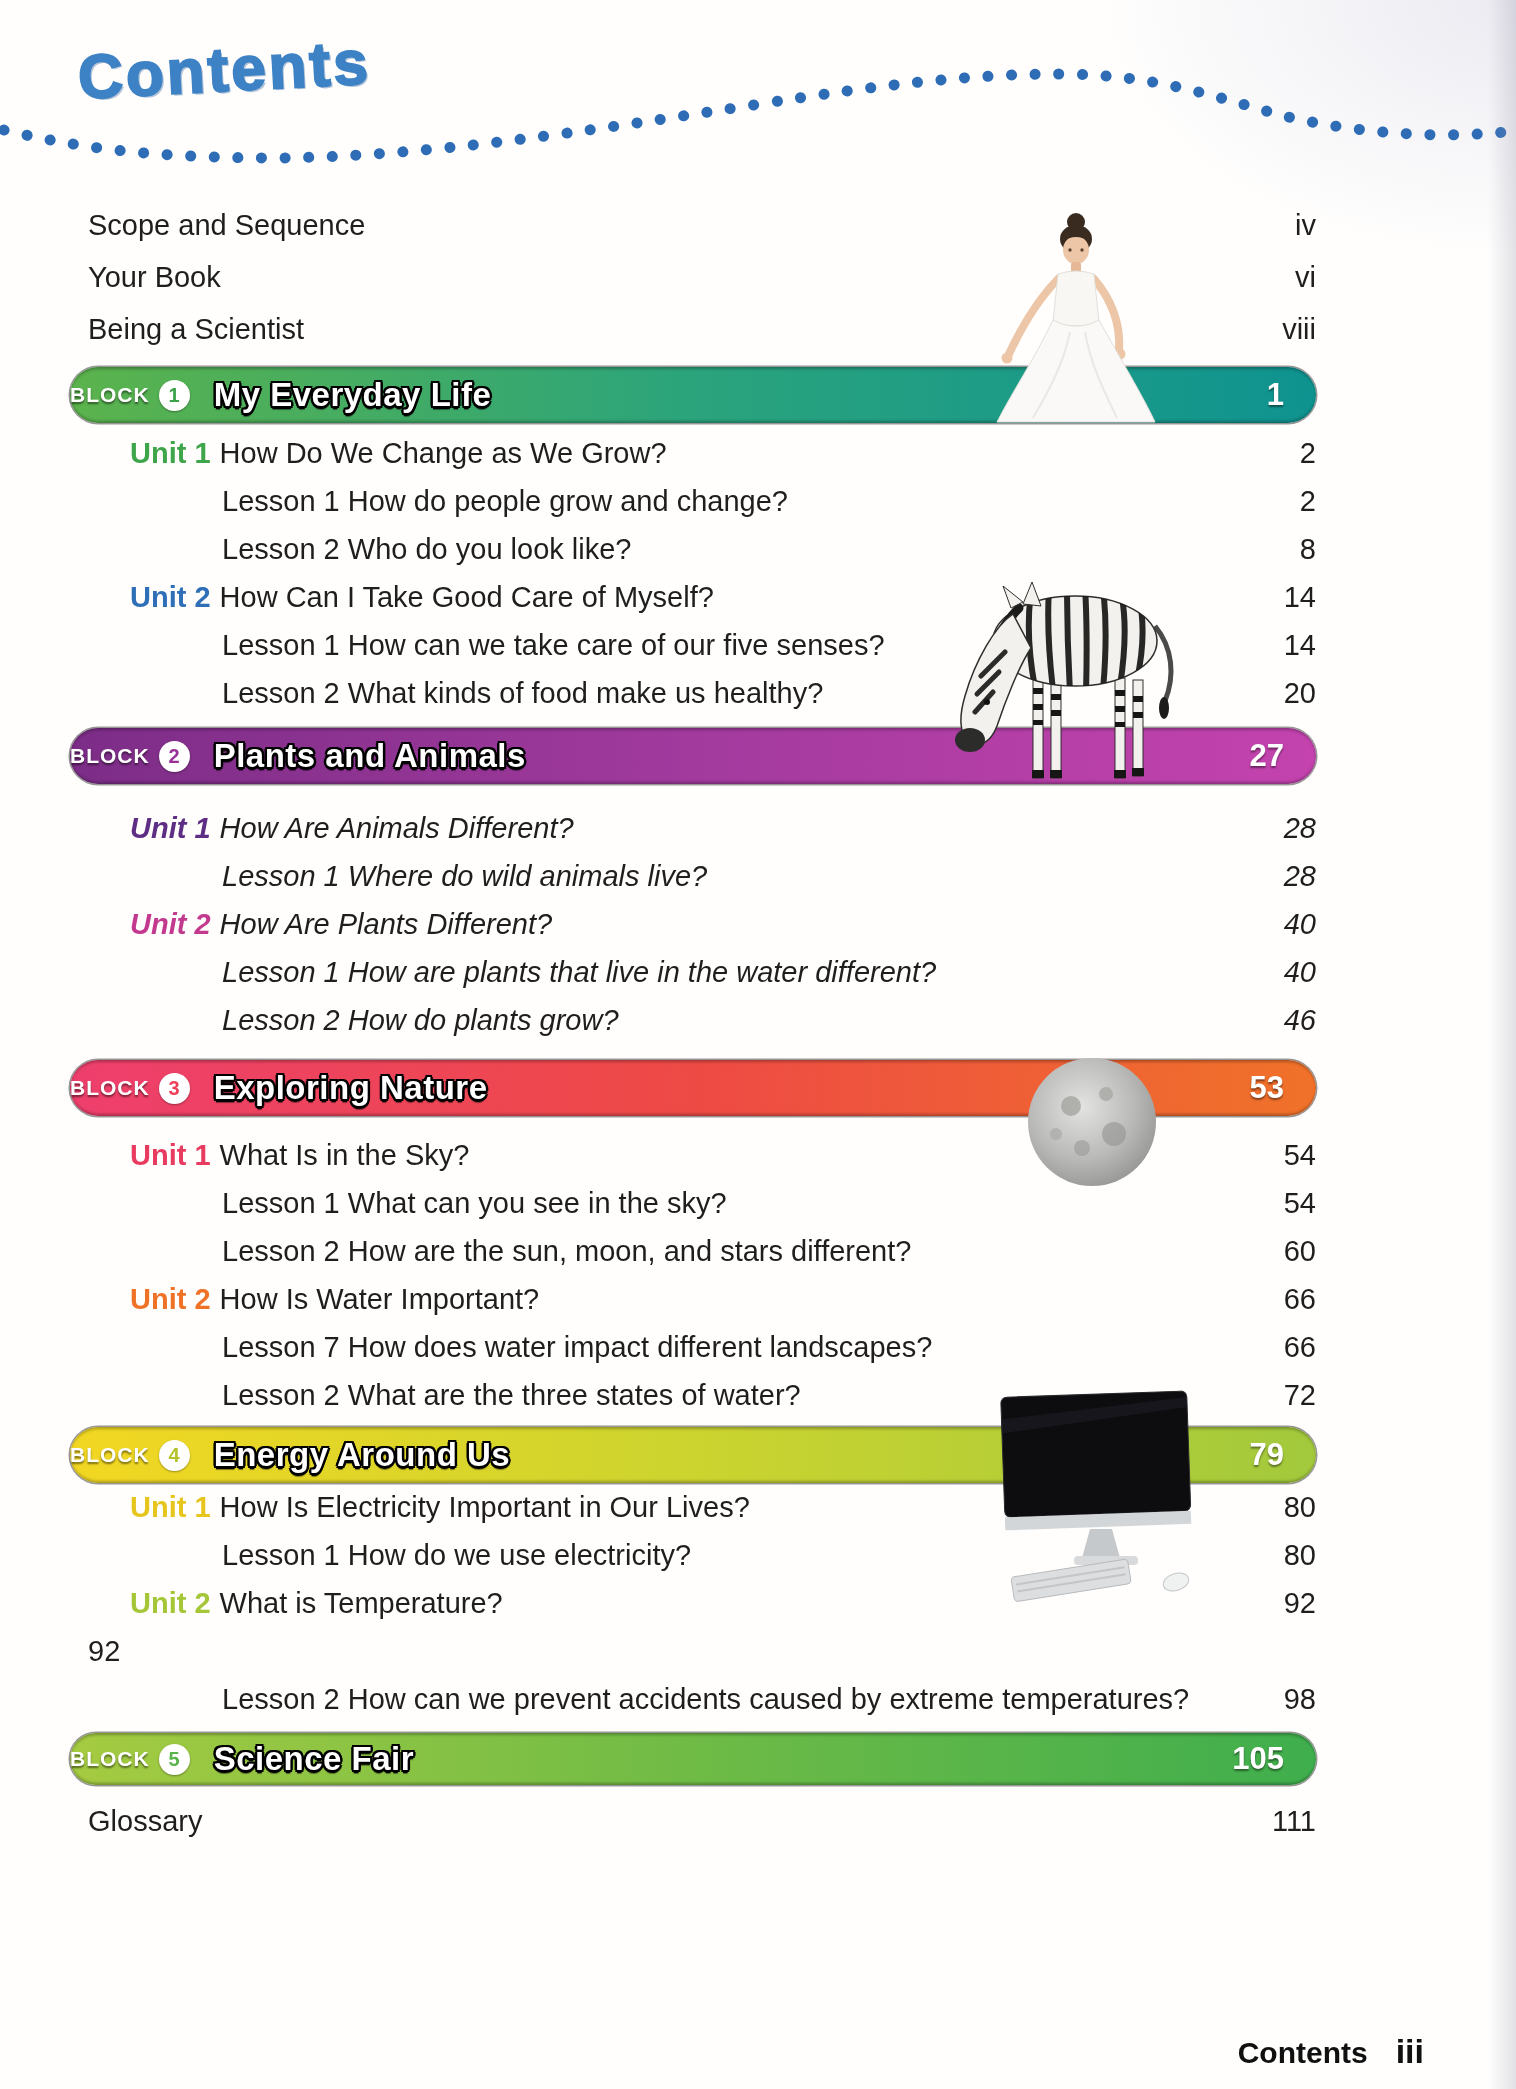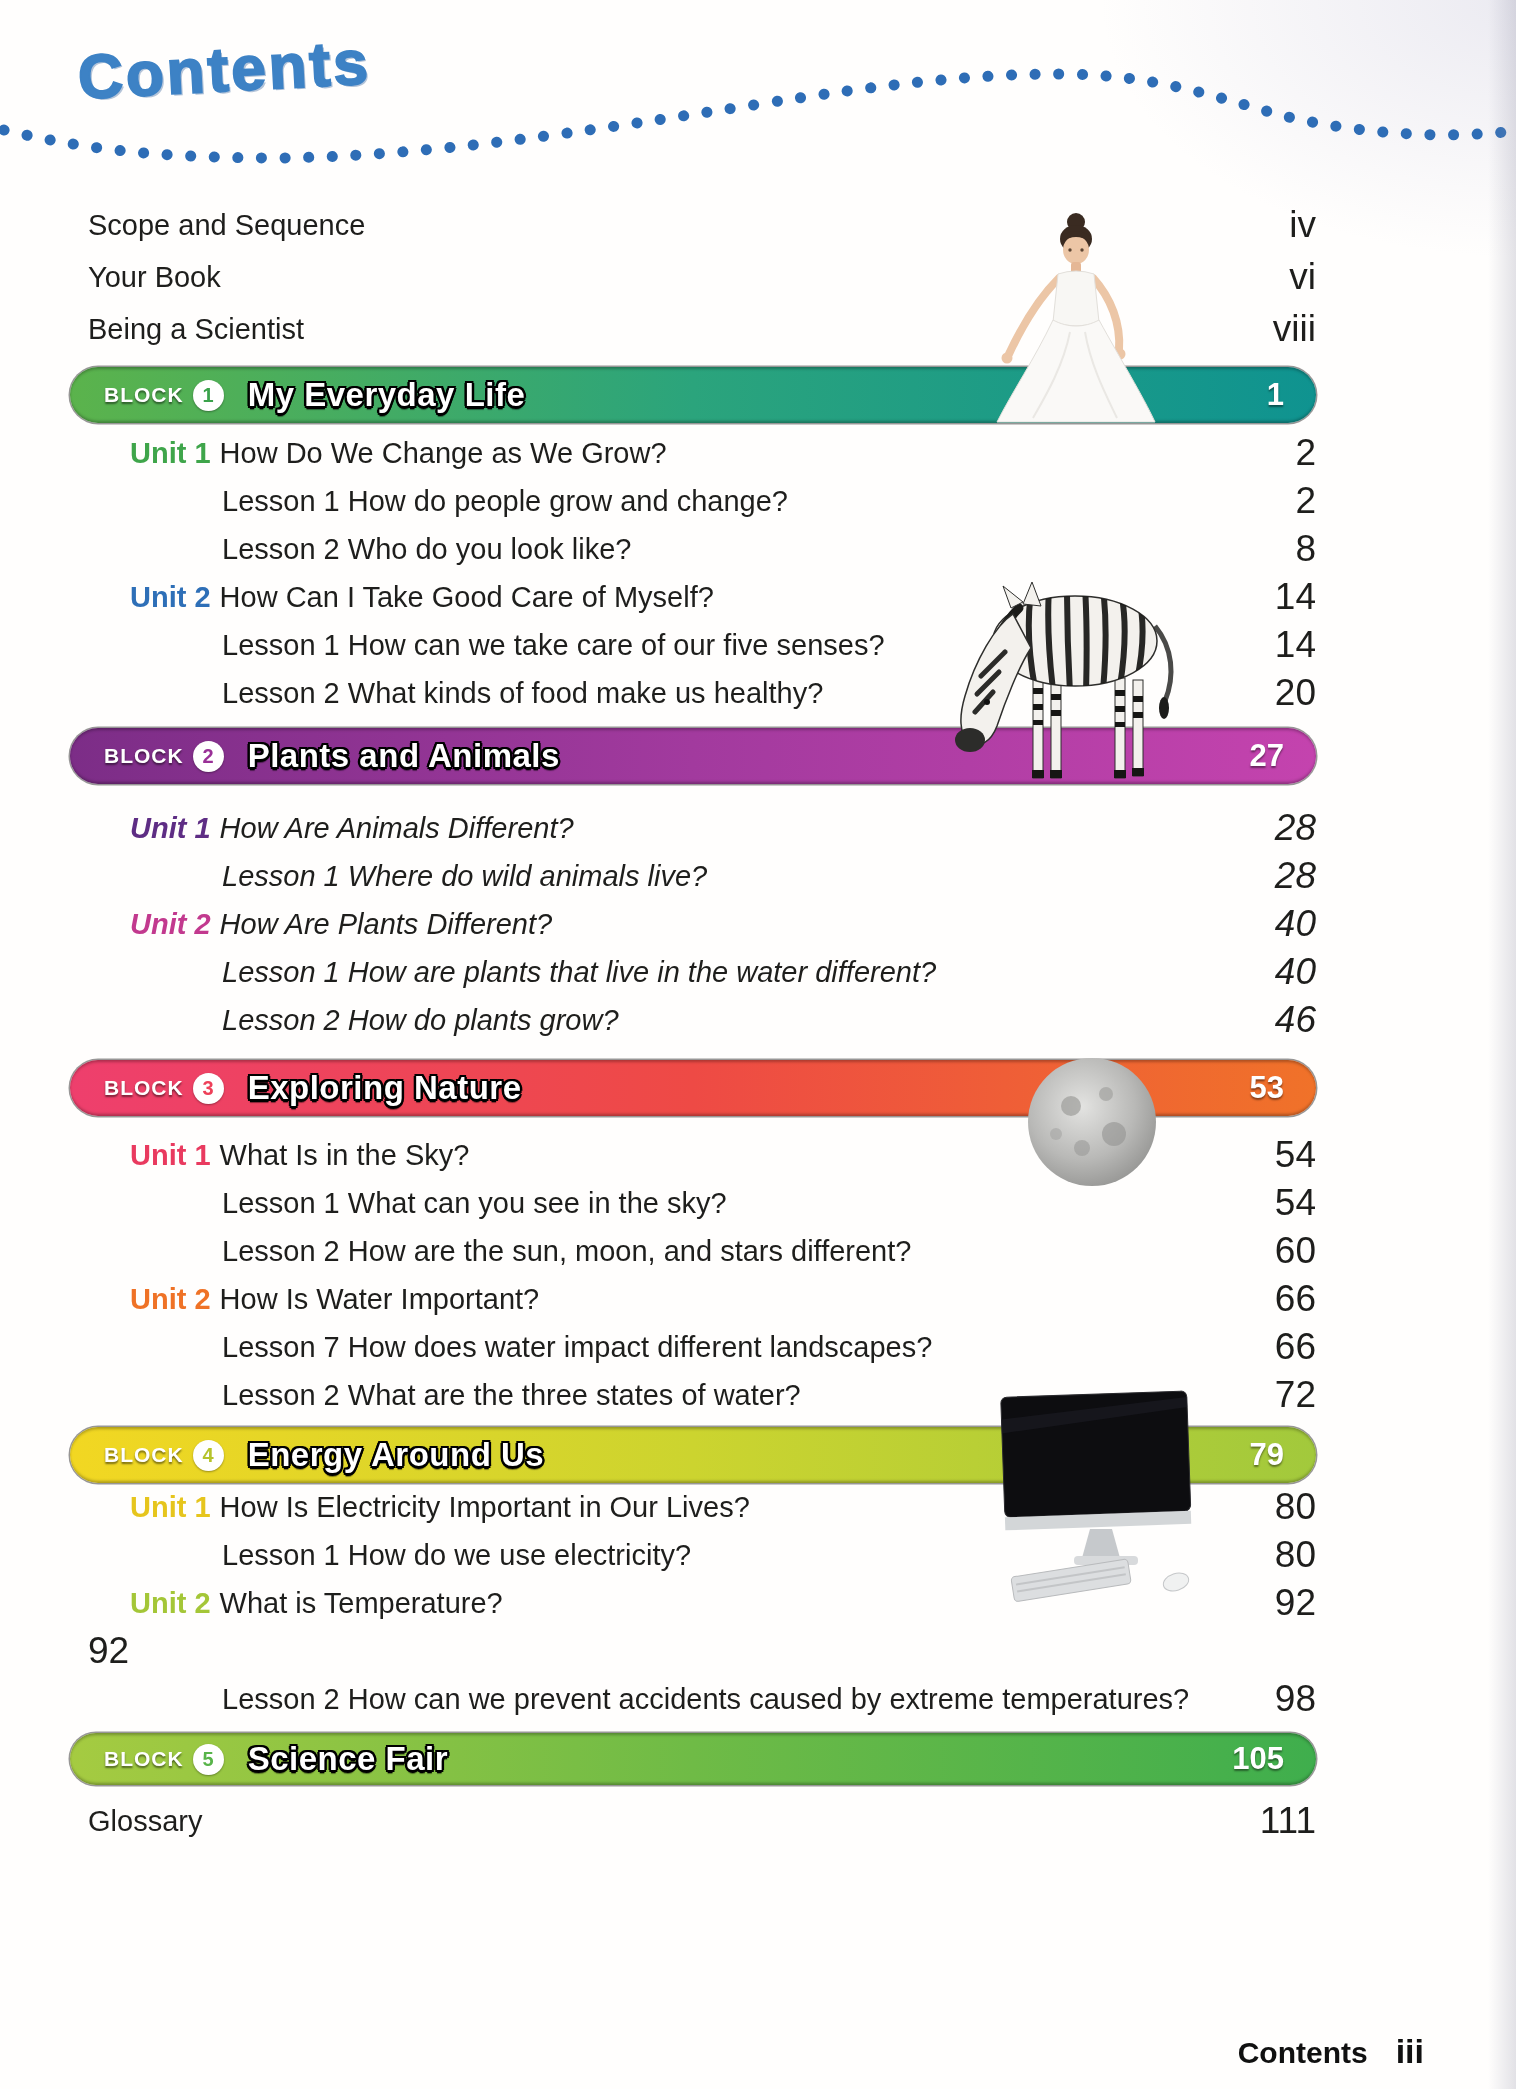--- a/index.html
+++ b/index.html
@@ -11,26 +11,26 @@
          transform:rotate(-3deg);text-shadow:2px 2px 0 rgba(40,90,150,.35);}
   .wave{position:absolute;left:0;top:0;width:1516px;height:230px;}
   
   .toc{position:absolute;left:88px;right:200px;top:199px;}
   .row{display:flex;justify-content:space-between;align-items:center;height:48px;font-size:29px;gap:44px;}
   .row.front{height:52px;}
   .row.unit .row-text{padding-left:42px;}
   .row.lesson .row-text{padding-left:134px;}
   .row.glossary{margin-top:10px;}
   .unit-label{font-weight:700;margin-right:9px;}
-  .row-page{font-size:37px;}
+  .row-page{font-size:29px;}
   
   .block-bar{position:relative;display:flex;align-items:center;margin-left:-18px;width:1246px;
              border-radius:28px;box-shadow:inset 0 3px 3px -1px rgba(0,0,0,.28),
              inset 0 -3px 3px -1px rgba(0,0,0,.28),0 0 0 1.5px rgba(25,25,25,.45);}
-  .block-word{margin-left:34px;font-size:21px;font-weight:700;color:#fff;letter-spacing:1px;
+  .block-word{font-size:21px;font-weight:700;color:#fff;letter-spacing:1px;
               text-shadow:0 2px 2px rgba(0,0,0,.5);}
   .block-circle{margin-left:9px;flex:0 0 31px;width:31px;height:31px;border-radius:50%;background:#fff;
                 display:flex;align-items:center;justify-content:center;font-size:20px;font-weight:700;
                 box-shadow:0 1px 2px rgba(0,0,0,.35);}
   .block-title{margin-left:24px;font-size:33px;font-weight:700;color:#fff;letter-spacing:.5px;
                text-shadow:2.5px 0 0 #000,-2.5px 0 0 #000,0 2.5px 0 #000,0 -2.5px 0 #000,
                1.8px 1.8px 0 #000,-1.8px 1.8px 0 #000,1.8px -1.8px 0 #000,-1.8px -1.8px 0 #000,
                0 4px 1px rgba(0,0,0,.45);}
   .block-page{position:absolute;right:32px;top:50%;transform:translateY(-50%);
               font-size:31px;font-weight:700;color:#fff;text-shadow:0 2px 2px rgba(0,0,0,.45);}

